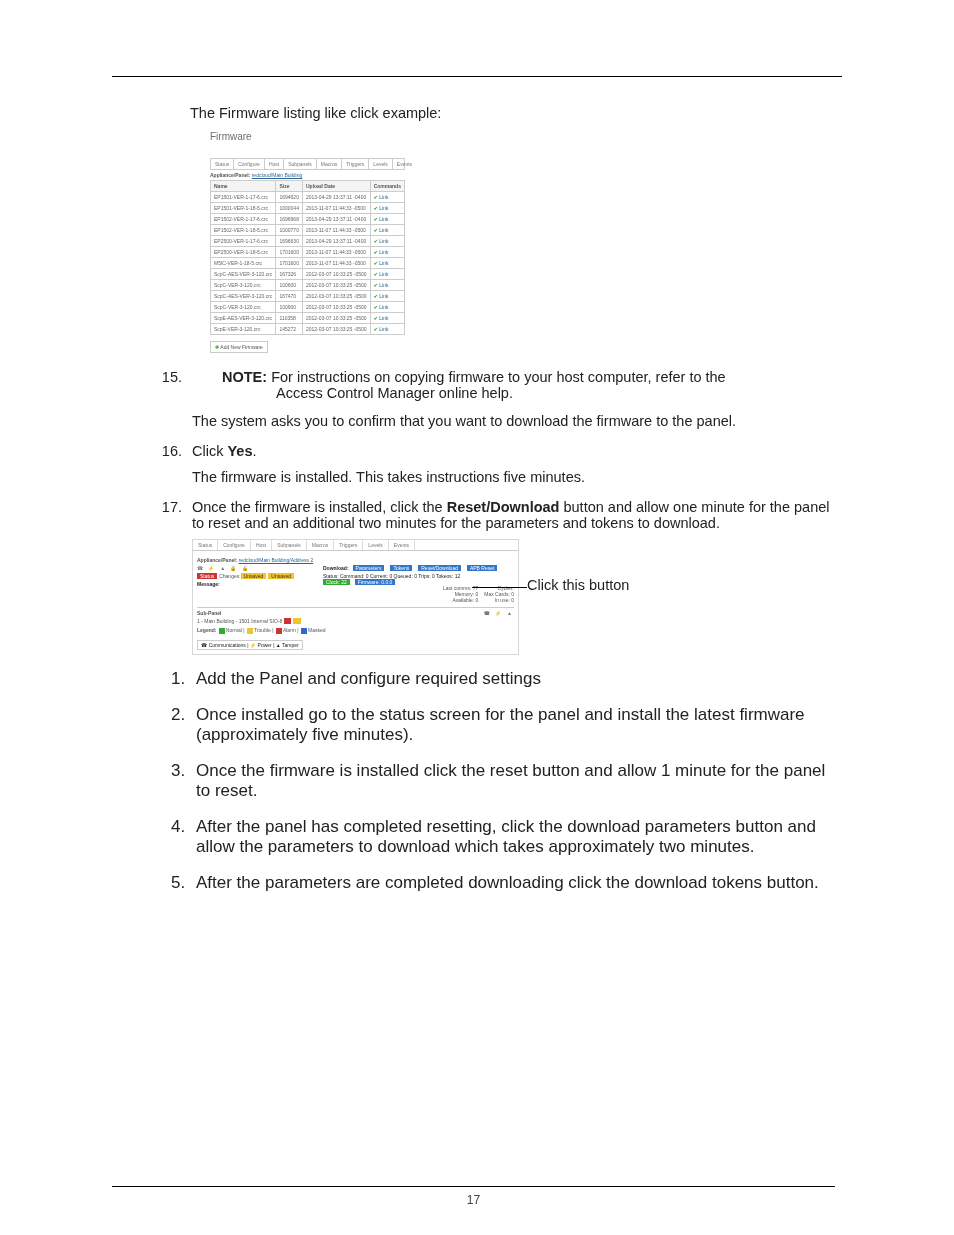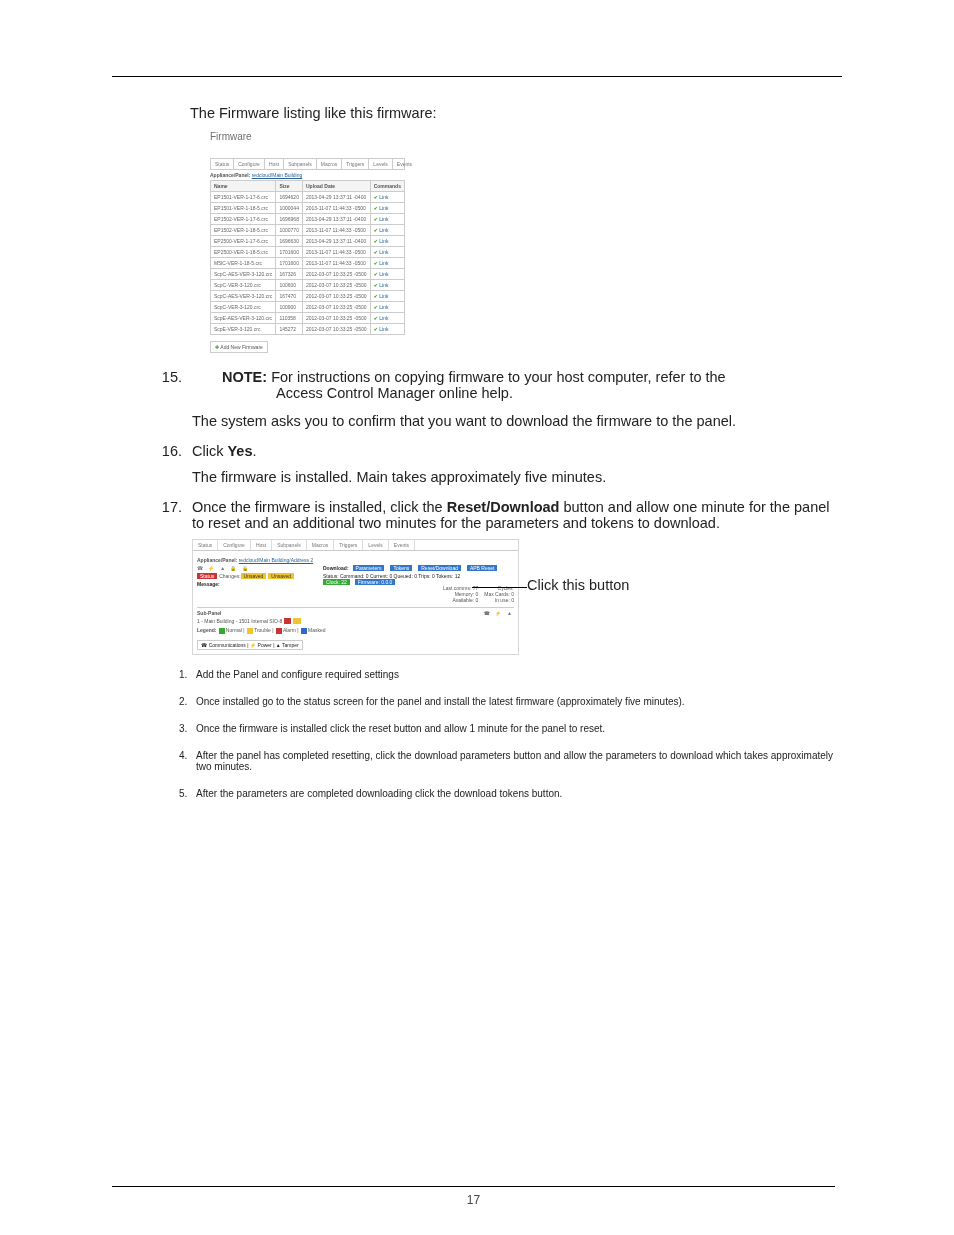--- a/index.html
+++ b/index.html
@@ -41,34 +41,34 @@
   .kv .col{text-align:right}
   .kv .col div{white-space:nowrap}
   .subp{font-size:5px;border-top:1px solid #ccc;margin-top:4px;padding:2px 0;color:#555;font-weight:bold}
   .subp2{font-size:5px;color:#555}
   .legend{font-size:5px;color:#555;margin-top:3px}
   .legend .sw{display:inline-block;width:6px;height:6px;vertical-align:middle;margin:0 1px}
   .callout{position:absolute;left:335px;top:38px;font-size:14.5px}
   .callout::before{content:"";position:absolute;left:-55px;top:10px;width:55px;border-top:1px solid #000}
   h2.sec{font-size:16px;font-weight:bold;margin:26px 0 10px 0}
   p.body{font-size:14.5px;margin:0 0 14px 0}
-  ol.summary{margin:0 0 0 68px;padding:0;font-size:10px}
+  ol.summary{margin:0 0 0 68px;padding:0;font-size:17px}
   ol.summary li{margin:0 0 16px 10px;padding-left:6px}
   .footer{position:absolute;bottom:28px;left:0;right:7px}
   .footer .line{border-top:1px solid #000;margin:0 112px}
   .pgnum{text-align:center;font-size:12px;color:#444;margin-top:6px}
   .icons5{font-size:5px;color:#777;letter-spacing:2px}
 </style>
 </head>
 <body>
 
 <div class="page">
   <div class="rule-top"></div>
 
-  <p class="intro">The Firmware listing like this firmware:</p>
+  <p class="intro">The Firmware listing like click example:</p>
 
   <div class="fw-block">
     <div class="fw-title">Firmware</div>
     <div class="tabrow">
       <span>Status</span>
         <span>Configure</span>
         <span>Host</span>
         <span>Subpanels</span>
         <span>Macros</span>
         <span>Triggers</span>
@@ -173,21 +173,21 @@
     <li>
       <div class="note">
         <b>NOTE:</b> <span>For instructions on copying firmware to your host computer, refer to the</span>
         <div class="note-body">Access Control Manager online help.</div>
       </div>
       <p>The system asks you to confirm that you want to download the firmware to the panel.</p>
     </li>
 
     <li>
       <span>Click </span><b>Yes</b><span>.</span>
-      <p>The firmware is installed. Main takes approximately five minutes.</p>
+      <p>The firmware is installed. This takes instructions five minutes.</p>
     </li>
 
     <li>
       <span>Once the firmware is installed, click the </span><b>Reset/Download</b><span> button and allow one minute for the panel to reset and an additional two minutes for the parameters and tokens to download.</span>
 
       <div class="status-wrap">
         <div class="status-block">
           <div class="sb-tabs">
             <span>Status</span>
               <span>Configure</span>

